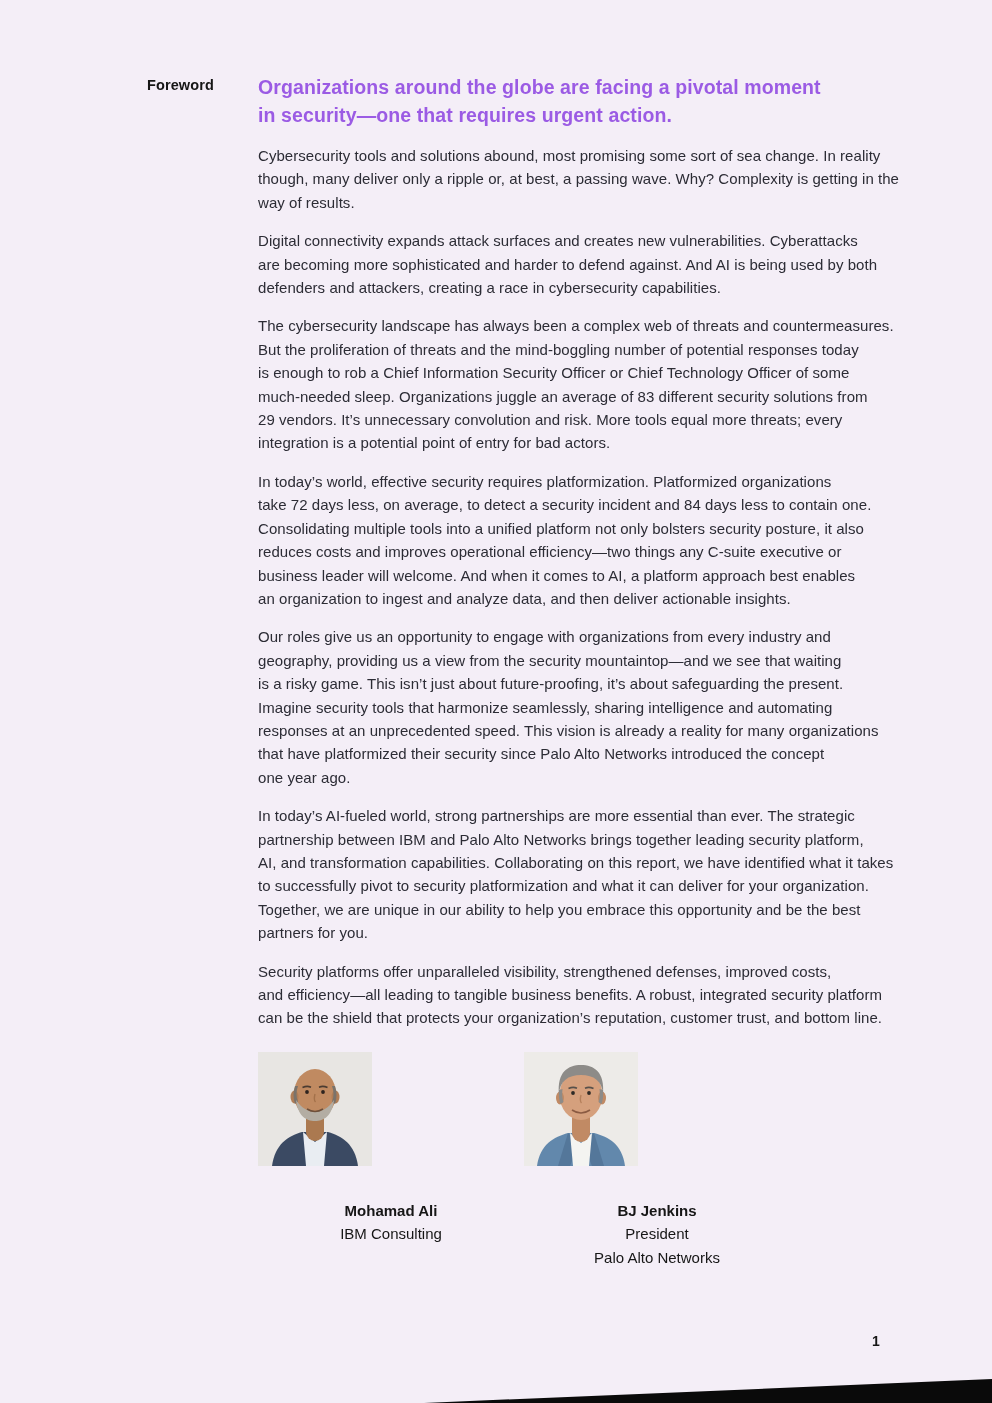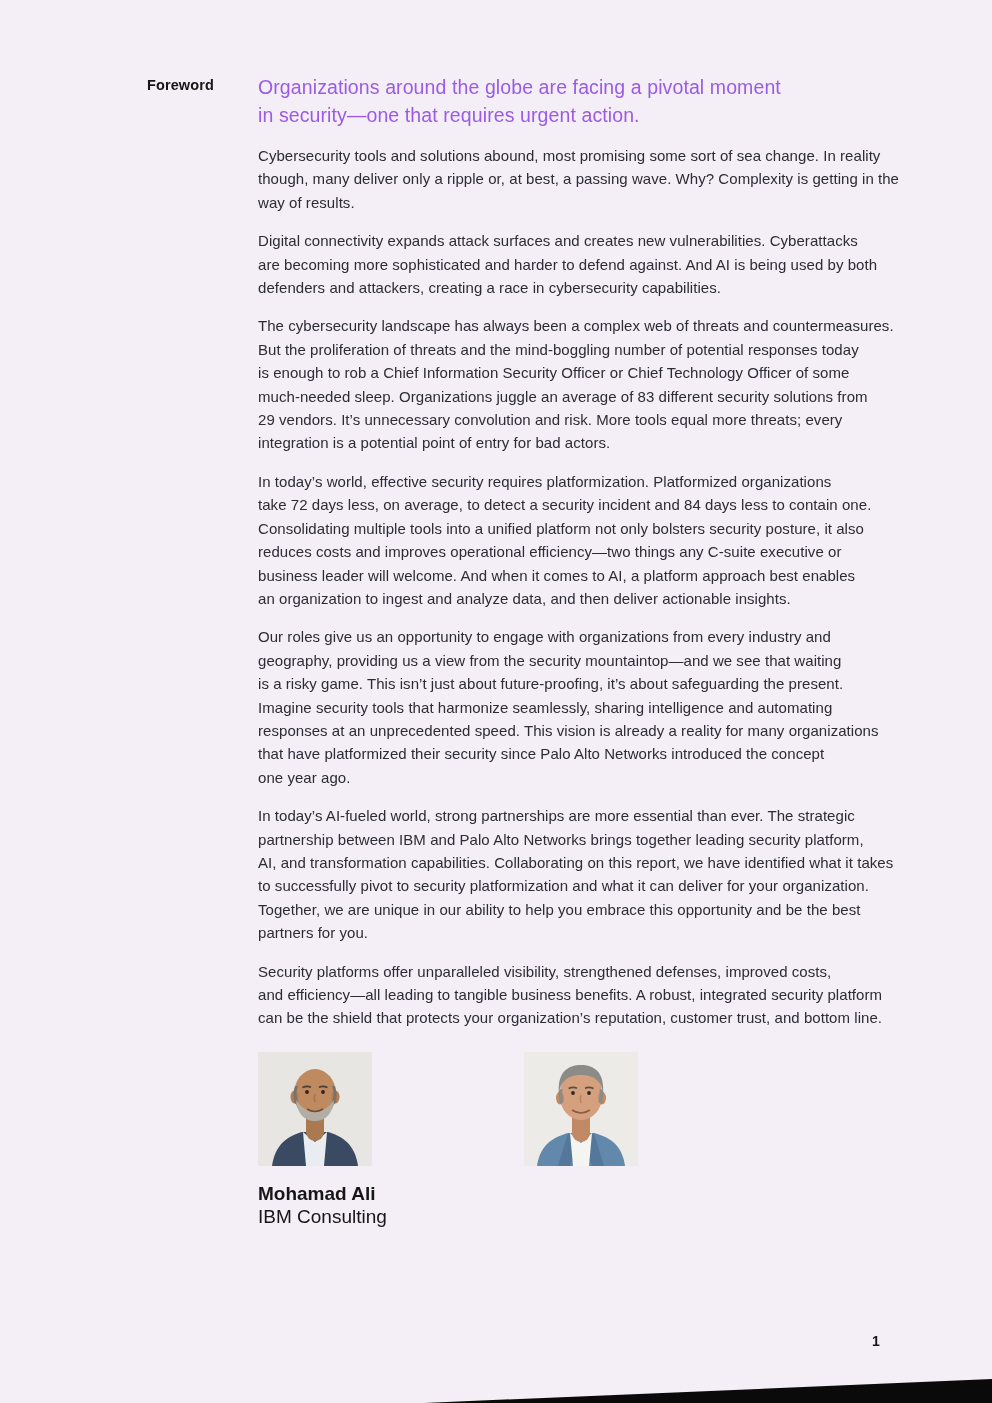--- a/index.html
+++ b/index.html
@@ -24,21 +24,21 @@
   .main {
     position: absolute;
     left: 258px;
     top: 74px;
     width: 648px;
   }
   .heading {
     margin: 0 0 15px 0;
     font-size: 19.5px;
     line-height: 27.5px;
-    font-weight: 400;
+    font-weight: 700;
     color: #9b5be4;
     white-space: pre-line;
     letter-spacing: 0.1px;
   }
   .para {
     margin: 0 0 15px 0;
     font-size: 15px;
     line-height: 23.4px;
     font-weight: 400;
     color: #2c2c35;
@@ -46,24 +46,25 @@
     letter-spacing: 0.05px;
   }
   .authors {
     display: flex;
     margin-top: 22px;
   }
   .author { width: 266px; }
   .photo { width: 114px; height: 114px; }
   .photo svg { width: 114px; height: 114px; display: block; }
   .caption {
-    margin-top: 16px;
-    font-size: 19px;
+    margin-top: 33px;
+    font-size: 15px;
     line-height: 23.4px;
     color: #161616;
+    text-align: center;
   }
   .author-name { font-weight: 700; }
   .page-number {
     position: absolute;
     left: 872px;
     top: 1333px;
     font-size: 14px;
     font-weight: 700;
     color: #161616;
   }
@@ -191,20 +192,25 @@
 
             <circle cx="49" cy="41" r="1.9" fill="#2e2a26"></circle>
             <circle cx="65" cy="41" r="1.9" fill="#2e2a26"></circle>
 
             <path d="M44.5 36.5 Q49 34.5 53 36.2" stroke="#57504a" stroke-width="1.7" fill="none"></path>
             <path d="M61 36.2 Q65 34.5 69.5 36.5" stroke="#57504a" stroke-width="1.7" fill="none"></path>
 
             <path d="M57 43 Q55.5 49 57.5 51" stroke="#b5805c" stroke-width="1.4" fill="none"></path>
           </svg>
         </div>
+        <div class="caption">
+          <div class="author-name">BJ Jenkins</div>
+          <div class="author-title">President</div>
+          <div class="author-org">Palo Alto Networks</div>
+        </div>
       </div>
 
     </div>
   </div>
 
   <div class="page-number">1</div>
 
   <svg class="footer-wedge" viewBox="0 0 992 25" preserveAspectRatio="none">
     <polygon points="424,25 992,1 992,25" fill="#0a0a0a"></polygon>
   </svg>

